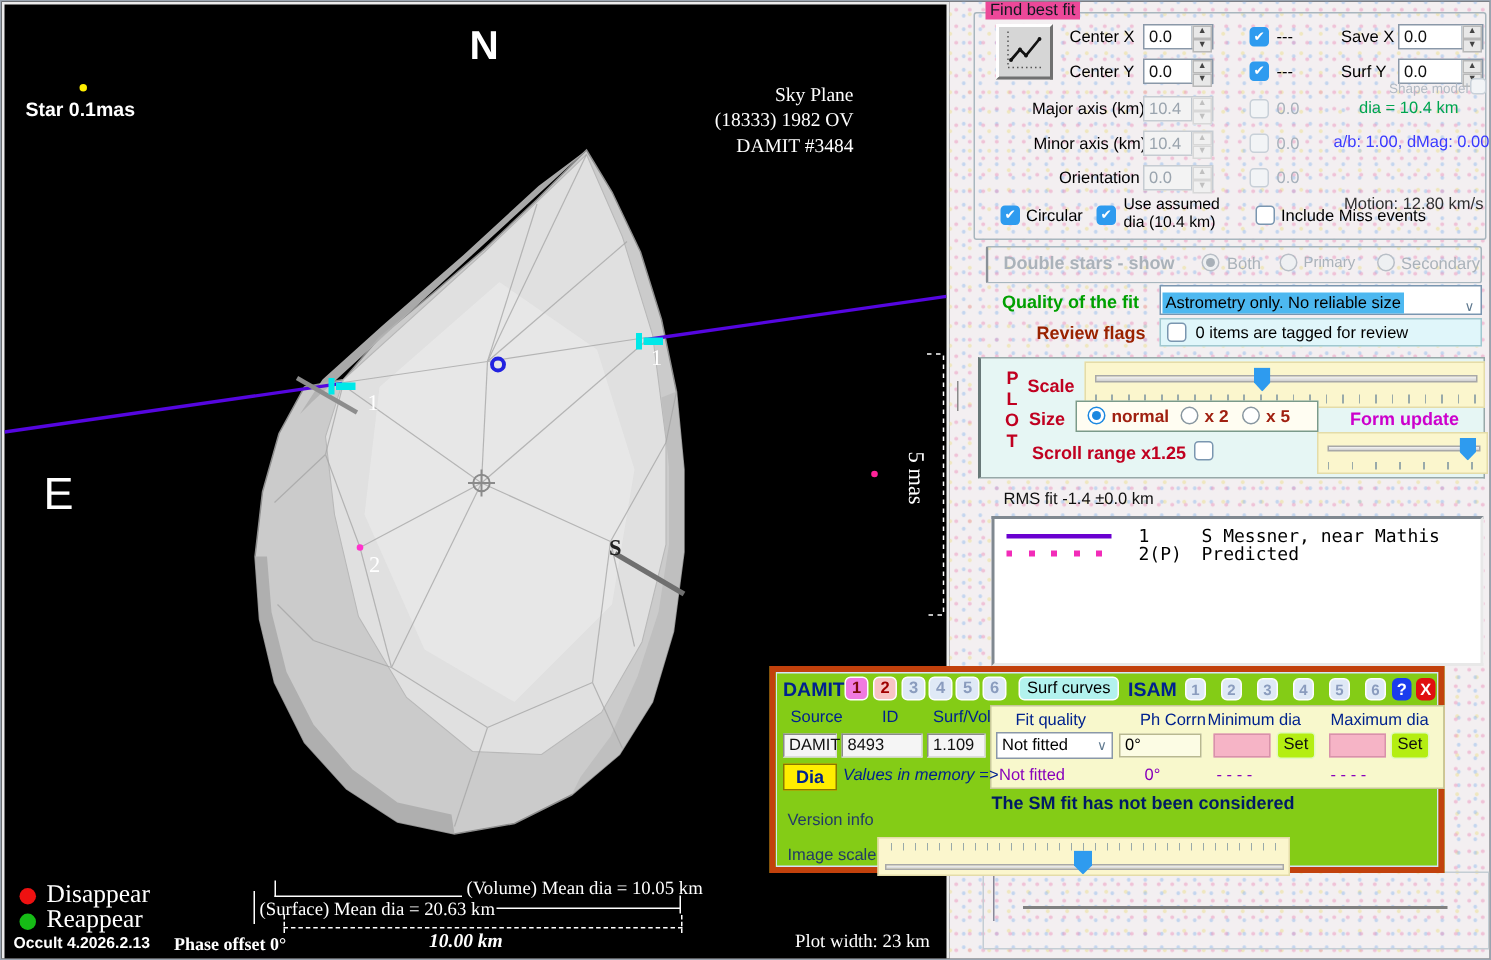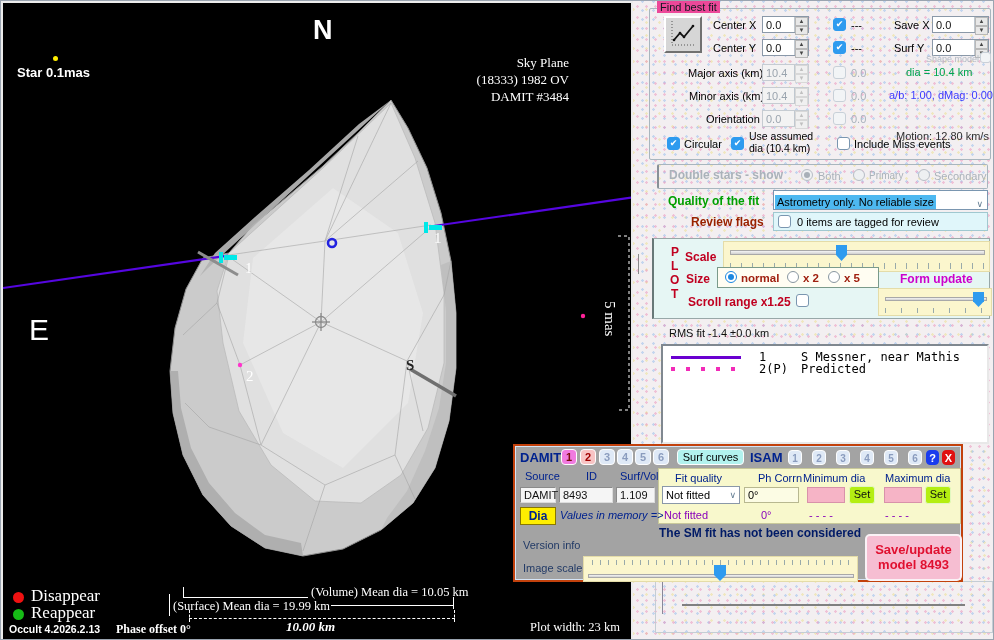--- a/index.html
+++ b/index.html
@@ -39,21 +39,21 @@
   .rd.dis.on::after{background:#a8b0b8;}
   
   .sl-area{background:#fbf6cd;border:1px solid #e4dca8;box-sizing:border-box;}
   .sl-track{background:linear-gradient(#f4f4f4,#d0d0d0);border:1px solid #a8a8a8;box-sizing:border-box;}
   .sl-thumb{background:#2e9bef;clip-path:polygon(0 0,100% 0,100% 62%,50% 100%,0 62%);}
   .ticks{background-image:repeating-linear-gradient(90deg,#9aa 0 1px,transparent 1px 11px);}
   .ticks.fine{background-image:repeating-linear-gradient(90deg,#9aa 0 1px,transparent 1px 8px);}
   
   .btn3d{background:#d6d6d6;border:2px solid;border-color:#ffffff #707070 #707070 #ffffff;box-sizing:border-box;}
   
-  #damit{background:#a3a3a3;border:2px solid #c2410c;box-shadow:inset 0 0 0 1px #d4e4f6;box-sizing:border-box;}
+  #damit{background:#84cc16;border:4px solid #c2410c;box-shadow:inset 0 0 0 1px #d4e4f6;box-sizing:border-box;}
   .navy{color:#00228e;}
   .dtab{position:absolute;border-radius:4px;border:1px solid #fdfdfd;background:#dfe9f6;color:#8a9cbe;font-weight:bold;font-size:11px;text-align:center;line-height:15px;box-sizing:border-box;}
   .whitebox{background:#f5f5f5;border:1px solid;border-color:#8a8a8a #dcdcdc #dcdcdc #8a8a8a;font-size:11px;color:#101010;box-sizing:border-box;padding:1px 3px;}
   .pinkbox{background:#f6b4c6;border:1px solid #d892aa;box-sizing:border-box;}
   .setbtn{background:#b4ee12;border:1px solid #e2f8c0;border-radius:3px;font-size:11px;color:#101010;text-align:center;line-height:15px;box-sizing:border-box;}
   .purple{color:#8800bb;}
   
   #legendbox{background:#fff;border:2px solid;border-color:#808890 #e8e8e8 #e8e8e8 #808890;box-sizing:border-box;}
   .redlbl{color:#c00020;font-weight:bold;font-size:12px;}
   .chev{color:#607a90;font-size:9px;}
@@ -156,21 +156,21 @@
     <div class="abs" style="left:10px;top:589px;width:11px;height:11px;border-radius:50%;background:#ee1111;"></div>
     <div class="abs serif" style="left:28px;top:583px;color:#fff;font-size:17px;">Disappear</div>
     <div class="abs" style="left:10px;top:606px;width:11px;height:11px;border-radius:50%;background:#16bb16;"></div>
     <div class="abs serif" style="left:28px;top:600px;color:#fff;font-size:17px;">Reappear</div>
 
     <div class="abs sans" style="left:6px;top:620px;color:#fff;font-size:10.5px;font-weight:bold;">Occult 4.2026.2.13</div>
     <div class="abs serif" style="left:113px;top:619px;color:#fff;font-size:12px;font-weight:bold;">Phase offset 0°</div>
 
     <div class="abs" style="left:180px;top:584px;width:271px;height:10px;border-left:1px solid #fff;border-right:1px solid #fff;border-bottom:1px solid #fff;"></div>
     <div class="abs serif" style="left:305px;top:582px;background:#000;padding:0 3px;color:#fff;font-size:12.5px;">(Volume) Mean dia = 10.05 km</div>
-    <div class="abs serif" style="left:170px;top:596px;color:#fff;font-size:12.5px;">(Surface) Mean dia = 19.99 km</div>
+    <div class="abs serif" style="left:170px;top:596px;color:#fff;font-size:12.5px;">(Surface) Mean dia = 20.63 km</div>
     <div class="abs" style="left:328px;top:602px;width:123px;height:1px;background:#fff;"></div>
     <div class="abs" style="left:166px;top:591px;width:1px;height:22px;background:#fff;"></div>
     <div class="abs" style="left:450px;top:594px;width:1px;height:12px;background:#fff;"></div>
 
     <div class="abs" style="left:186px;top:610px;width:266px;height:5px;border-bottom:1px dashed #fff;"></div>
     <div class="abs" style="left:186px;top:607px;width:1px;height:12px;border-left:1px dashed #fff;"></div>
     <div class="abs" style="left:451px;top:607px;width:1px;height:12px;border-left:1px dashed #fff;"></div>
     <div class="abs serif" style="left:283px;top:616px;color:#fff;font-size:13px;font-style:italic;font-weight:bold;">10.00 km</div>
     <div class="abs serif" style="left:527px;top:617px;color:#fff;font-size:12.5px;">Plot width: 23 km</div>
   </div>
@@ -396,19 +396,15 @@
 
     <div class="abs sans navy" style="left:8px;top:93px;font-size:11px;color:#223a66;">Version info</div>
 
     <div class="abs sans navy" style="left:8px;top:116px;font-size:11px;color:#223a66;">Image scale</div>
     <div class="abs sl-area" style="left:68px;top:110px;width:275px;height:26px;">
       <div class="abs ticks fine" style="left:8px;top:3px;width:258px;height:5px;"></div>
       <div class="abs sl-track" style="left:4px;top:17px;width:266px;height:4px;"></div>
       <div class="abs sl-thumb" style="left:130px;top:8px;width:12px;height:16px;"></div>
     </div>
 
-    <div class="abs" style="left:350px;top:88px;width:97px;height:47px;background:#f6bed2;border:2px solid #faf2f6;border-radius:5px;box-sizing:border-box;text-align:center;color:#e01030;font-weight:bold;font-size:13px;font-family:'Liberation Sans',sans-serif;padding-top:6px;">
-      <div>Save/update</div>
-      <div>model 8493</div>
-    </div>
   </div>
 
 </div>
 
 </body></html>

